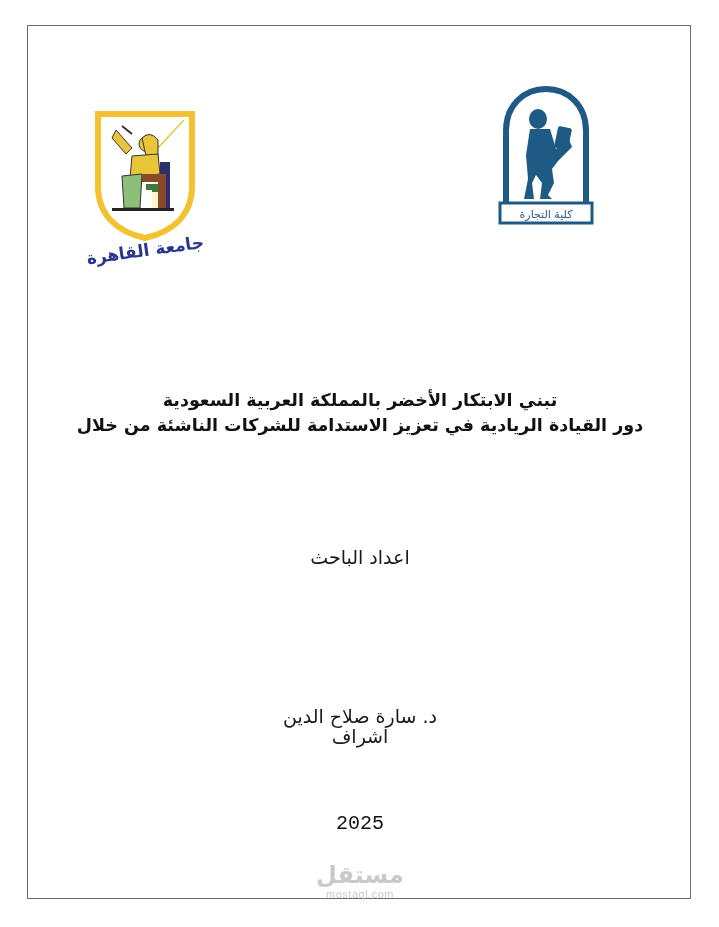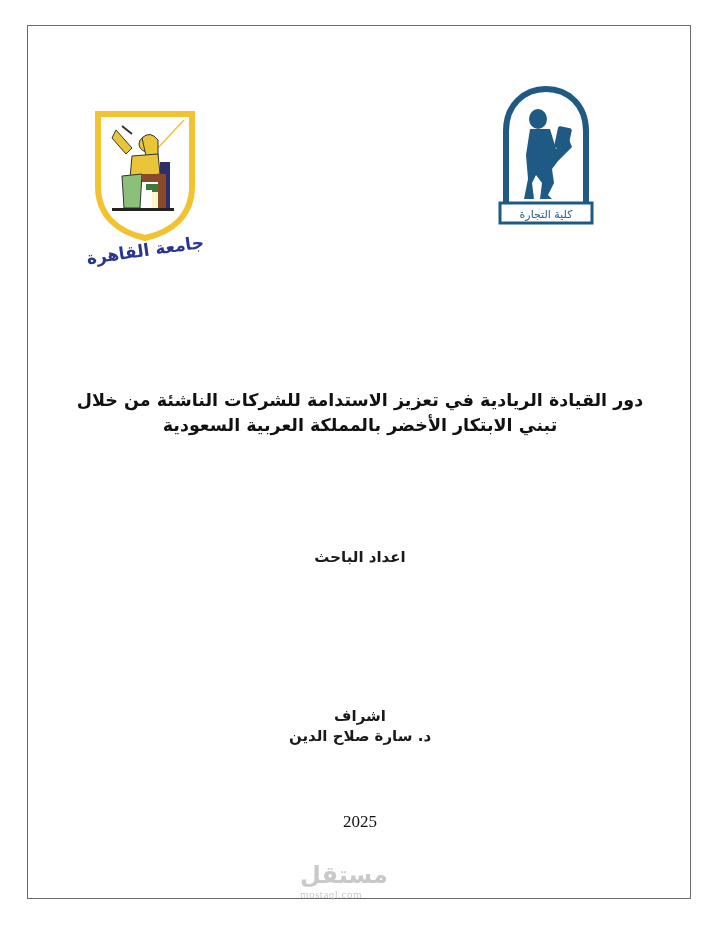--- a/index.html
+++ b/index.html
@@ -55,57 +55,56 @@
       display: block;
       white-space: nowrap;
     }
     .block {
       position: absolute;
       left: 160px;
       width: 400px;
       text-align: center;
       direction: rtl;
       font-family: "DejaVu Sans", "Liberation Sans", sans-serif;
-      font-size: 15px;
+      font-size: 19px;
       line-height: 20px;
       color: #1a1a1a;
-      font-weight: bold;
     }
     .prepared-block { top: 547px; }
     .supervision-block { top: 706px; }
     .year {
       position: absolute;
       left: 260px;
       top: 812px;
       width: 200px;
       text-align: center;
-      font-family: Liberation Serif, serif;
-      font-size: 17px;
+      font-family: Liberation Mono, monospace;
+      font-size: 20px;
       color: #111111;
     }
     .watermark {
       position: absolute;
       left: 300px;
       top: 862px;
       width: 120px;
-      text-align: left;
+      text-align: center;
       color: #c9c9c9;
       pointer-events: none;
     }
     .watermark-ar {
       display: block;
       font-family: "DejaVu Sans", "Liberation Sans", sans-serif;
       font-weight: bold;
       font-size: 24px;
       line-height: 26px;
       direction: rtl;
     }
     .watermark-en {
       display: block;
-      font-family: Liberation Serif, serif;
+      font-family: Liberation Sans, sans-serif;
       font-size: 11px;
       line-height: 12px;
       letter-spacing: 0.5px;
     }
   </style>
 </head>
 <body>
 
 <div class="page-frame"></div>
 
@@ -140,31 +139,31 @@
     <ellipse cx="42" cy="36" rx="9" ry="10" fill="#1f5a85"></ellipse>
     <path d="M34 46 L54 46 L60 66 L66 60 L72 54 L76 64 L62 78 L56 86 L58 100 L52 112 L56 116 L44 116 L46 100 L40 92 L36 100 L38 116 L28 116 L32 96 L30 72 Z" fill="#1f5a85"></path>
     <rect x="60" y="44" width="14" height="22" rx="2" fill="#1f5a85" transform="rotate(12 67 55)"></rect>
 
     <rect x="4" y="120" width="92" height="20" fill="#ffffff" stroke="#1f5a85" stroke-width="3"></rect>
     <text x="50" y="135" text-anchor="middle" font-family="DejaVu Sans, sans-serif" font-size="11" fill="#1f5a85" direction="rtl">كلية التجارة</text>
   </svg>
 </div>
 
 <div class="title-block">
+  <span class="title-line">تبني الابتكار الأخضر بالمملكة العربية السعودية</span>
   <span class="title-line">دور القيادة الريادية في تعزيز الاستدامة للشركات الناشئة من خلال</span>
-  <span class="title-line">تبني الابتكار الأخضر بالمملكة العربية السعودية</span>
 </div>
 
 <div class="block prepared-block">
   <div>اعداد الباحث</div>
 </div>
 
 <div class="block supervision-block">
+  <div>د. سارة صلاح الدين</div>
   <div>اشراف</div>
-  <div>د. سارة صلاح الدين</div>
 </div>
 
 <div class="year">2025</div>
 
 <div class="watermark">
   <span class="watermark-ar">مستقل</span>
   <span class="watermark-en">mostaql.com</span>
 </div>
 
 </body></html>

